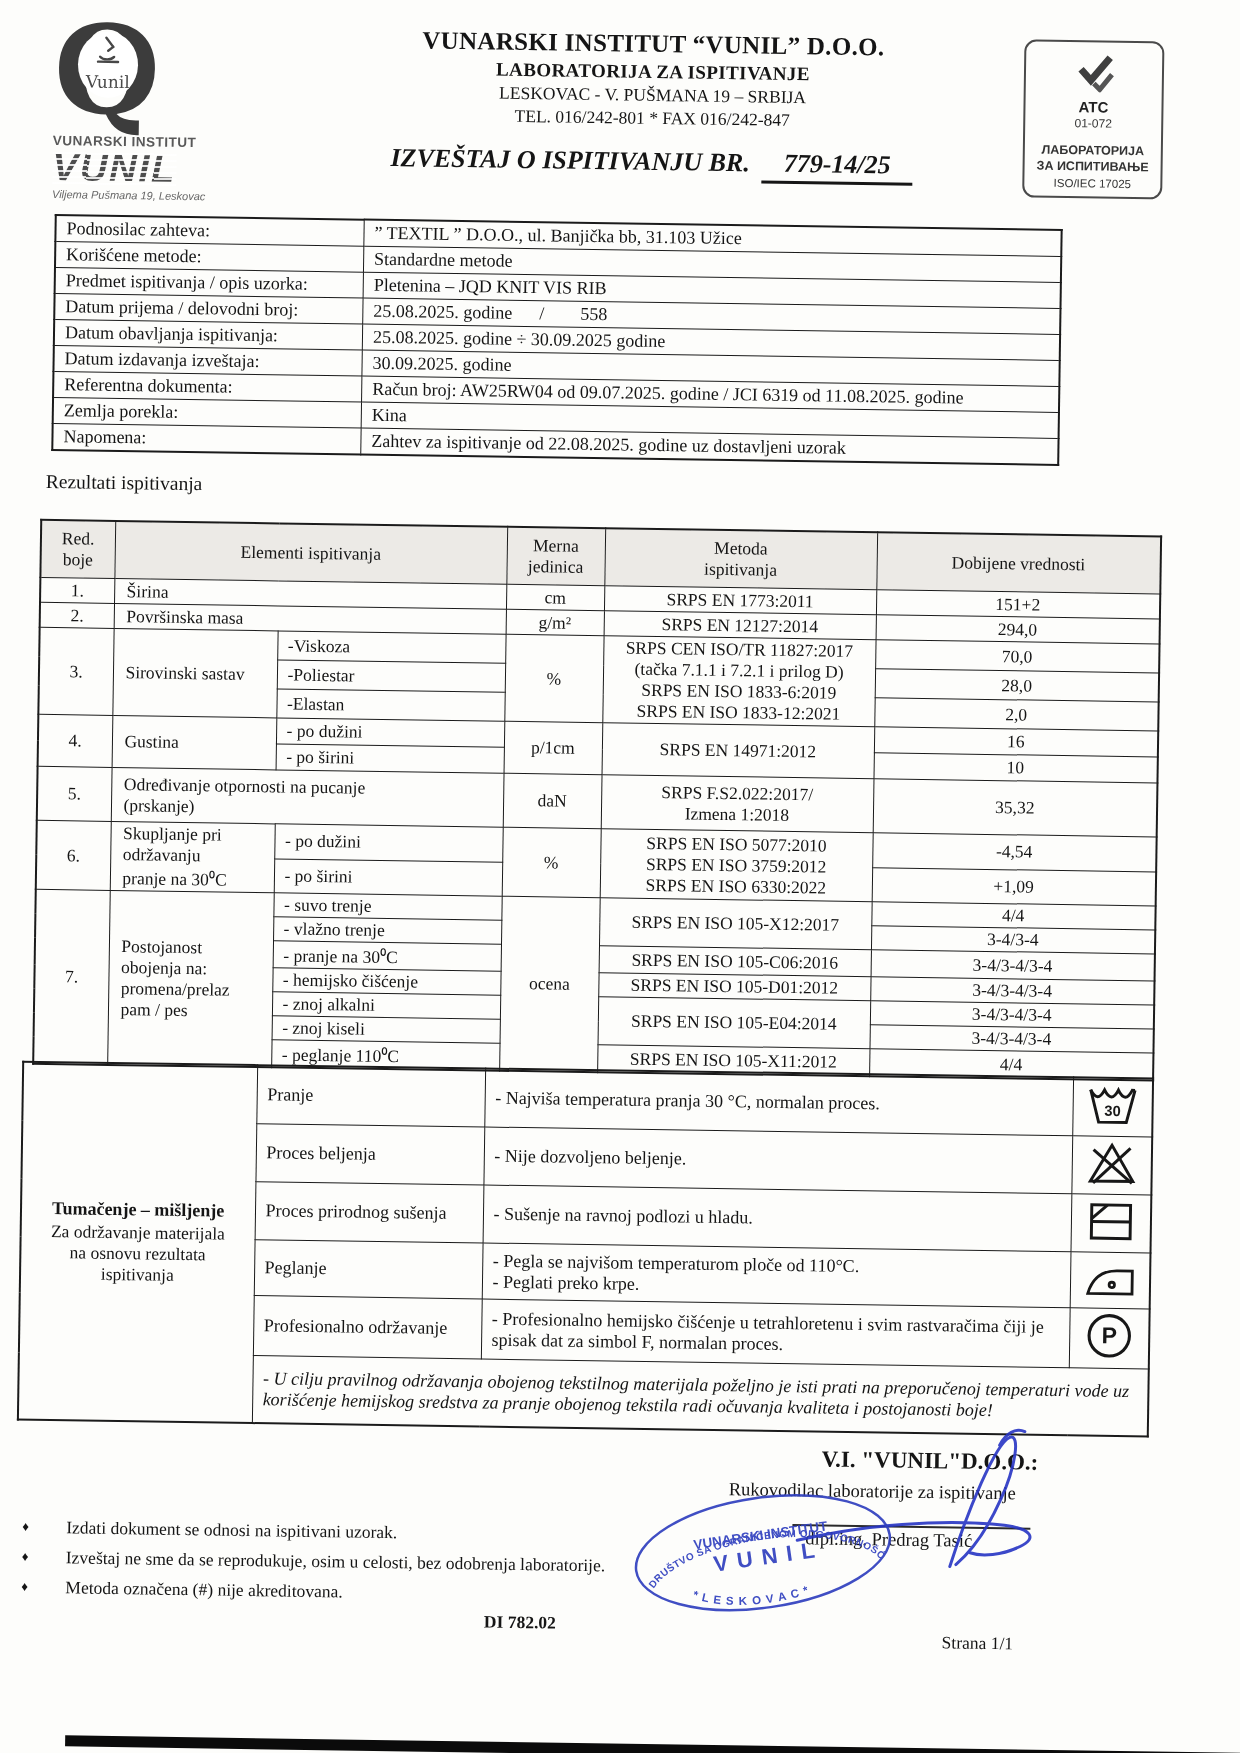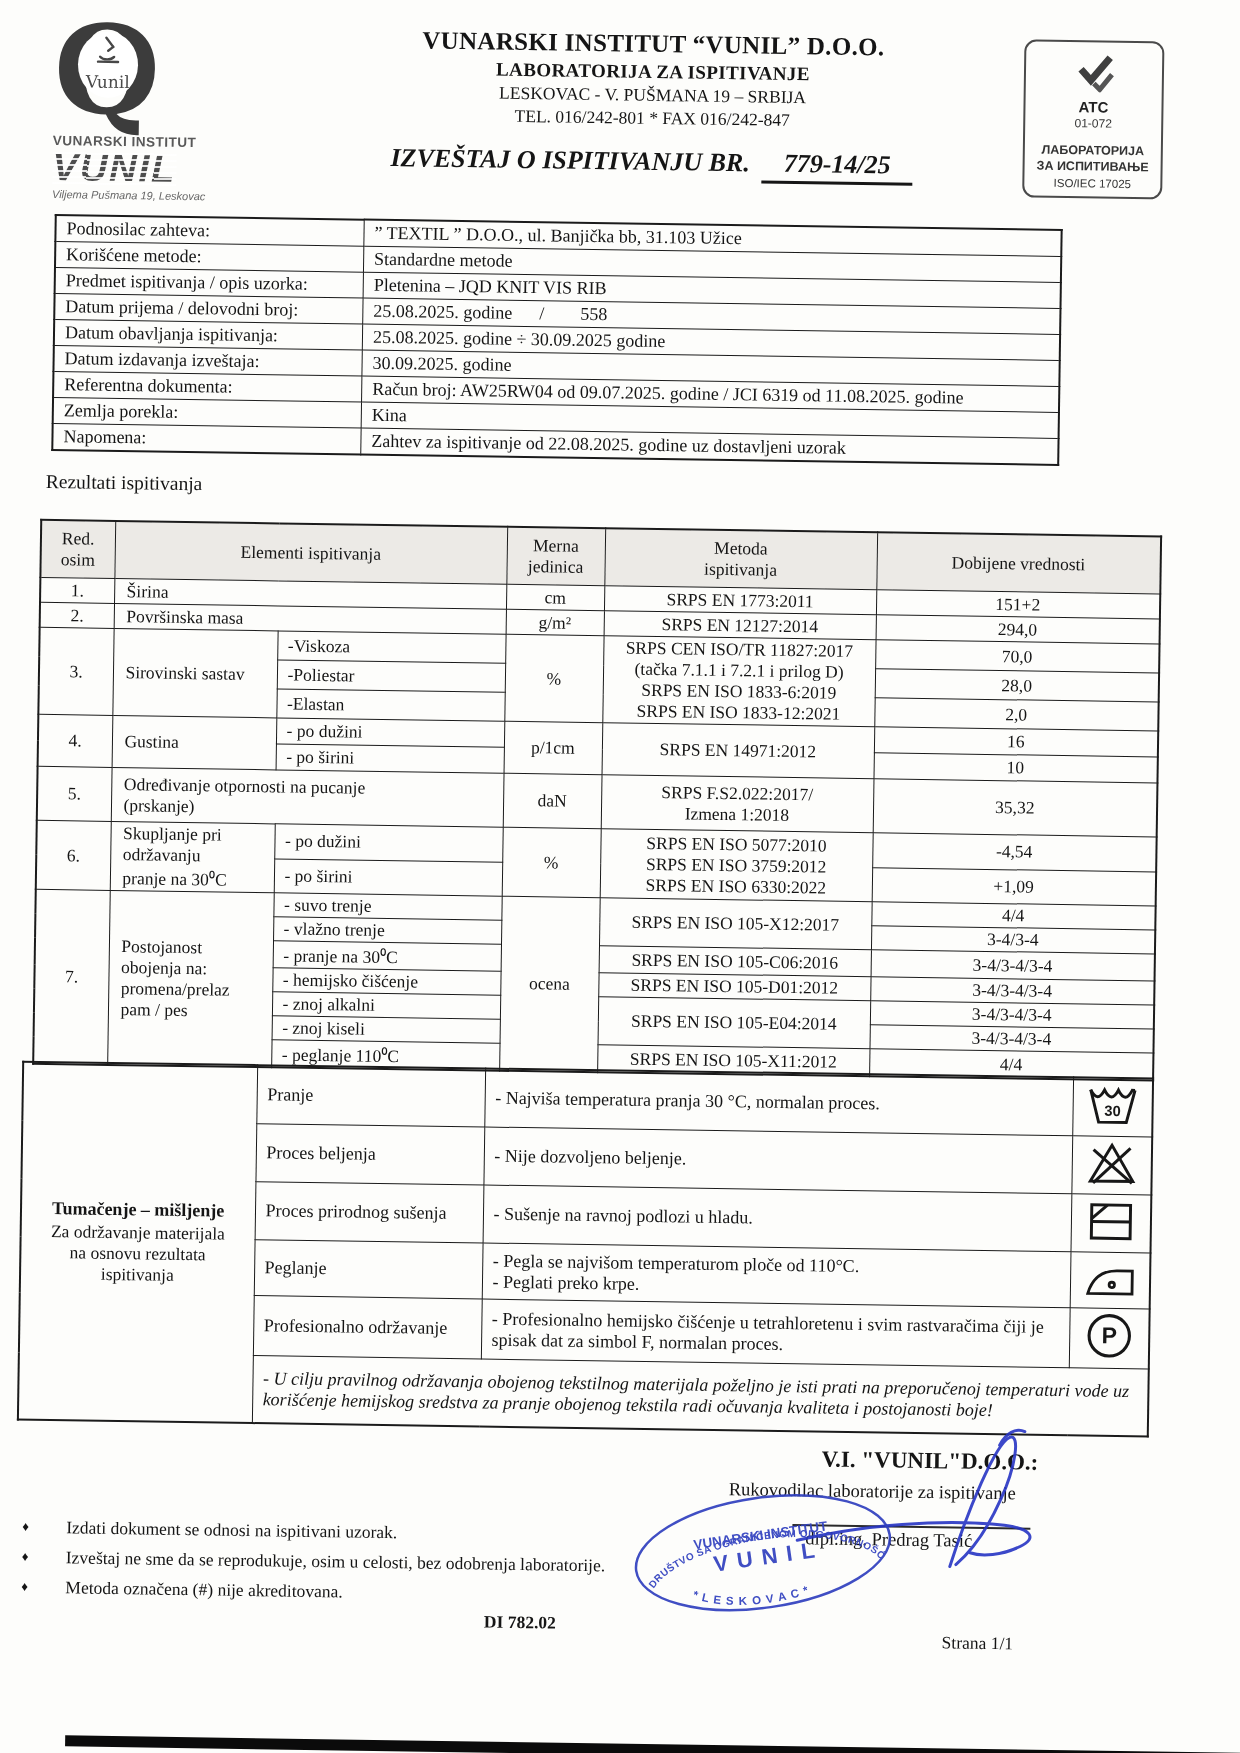--- a/index.html
+++ b/index.html
@@ -182,21 +182,21 @@
         <col style="width:74px">
         <col style="width:164px">
         <col style="width:228px">
         <col style="width:98px">
         <col style="width:272px">
         <col style="width:284px">
       </colgroup>
     <tbody>
       <tr>
         <th>Red.
-osim</th>
+boje</th>
         <th colspan="2">Elementi ispitivanja</th>
         <th>Merna
 jedinica</th>
         <th>Metoda
 ispitivanja</th>
         <th>Dobijene vrednosti</th>
       </tr>
       <tr class="h25">
         <td>1.</td>
         <td class="name" colspan="2">Širina</td>

